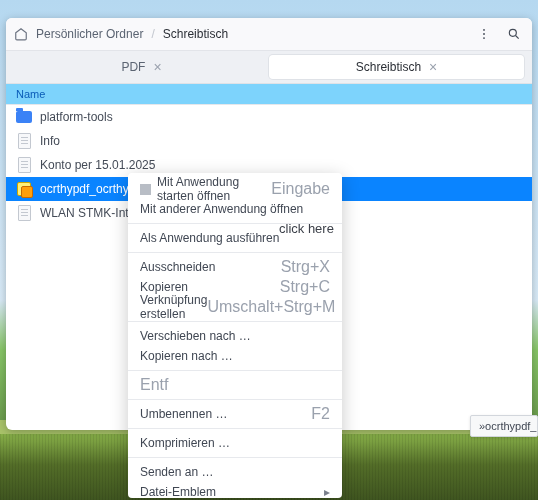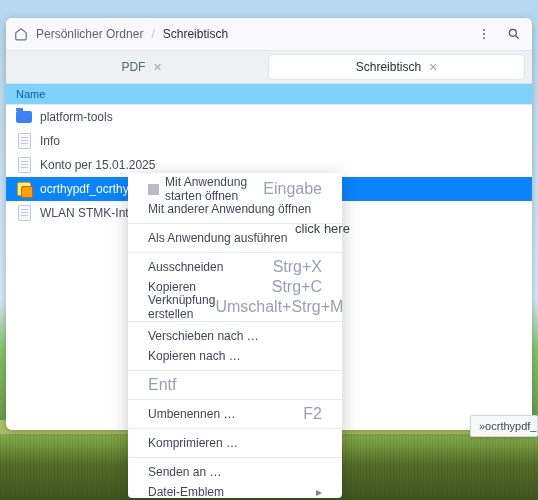--- a/index.html
+++ b/index.html
@@ -90,35 +90,34 @@
     position:absolute;
     left:128px; top:173px;
     width:214px; height:325px;
     background:#fff;
     border-radius:4px;
     box-shadow:0 4px 18px rgba(0,0,0,0.22);
     padding:6px 0;
     font-size:12px; color:#404753;
     overflow:hidden;
   }
-  .mi { display:flex; align-items:center; padding:4px 20px; height:20px; cursor:pointer;}
+  .mi { display:flex; align-items:center; padding:4px 12px; height:20px; cursor:pointer;}
   .mi .lbl{ flex:1;}
   .mi .shc{ color:#9aa1ad; font-size:16px;}
   .mi.first-icon::before{
     content:""; width:11px; height:11px; margin-right:6px;
     background:#9aa1ad; opacity:.7;
   }
   .sep { height:1px; background:#e7e9ed; margin:4px 0;}
   .sub-ar { color:#7a808c;}
   .annotation {
     position:absolute;
     left:279px; top:221px;
     font-size:13px; color:#3c4049;
     pointer-events:none;
-    margin-left:16px;
   }
   .tooltip {
     position:absolute;
     right:0; bottom:63px;
     background:#f7f8f9;
     border:1px solid #d2d6dc;
     padding:4px 8px; font-size:11px;
     color:#404753; border-radius:2px;
     box-shadow:0 1px 3px rgba(0,0,0,0.12);
     white-space:nowrap;

